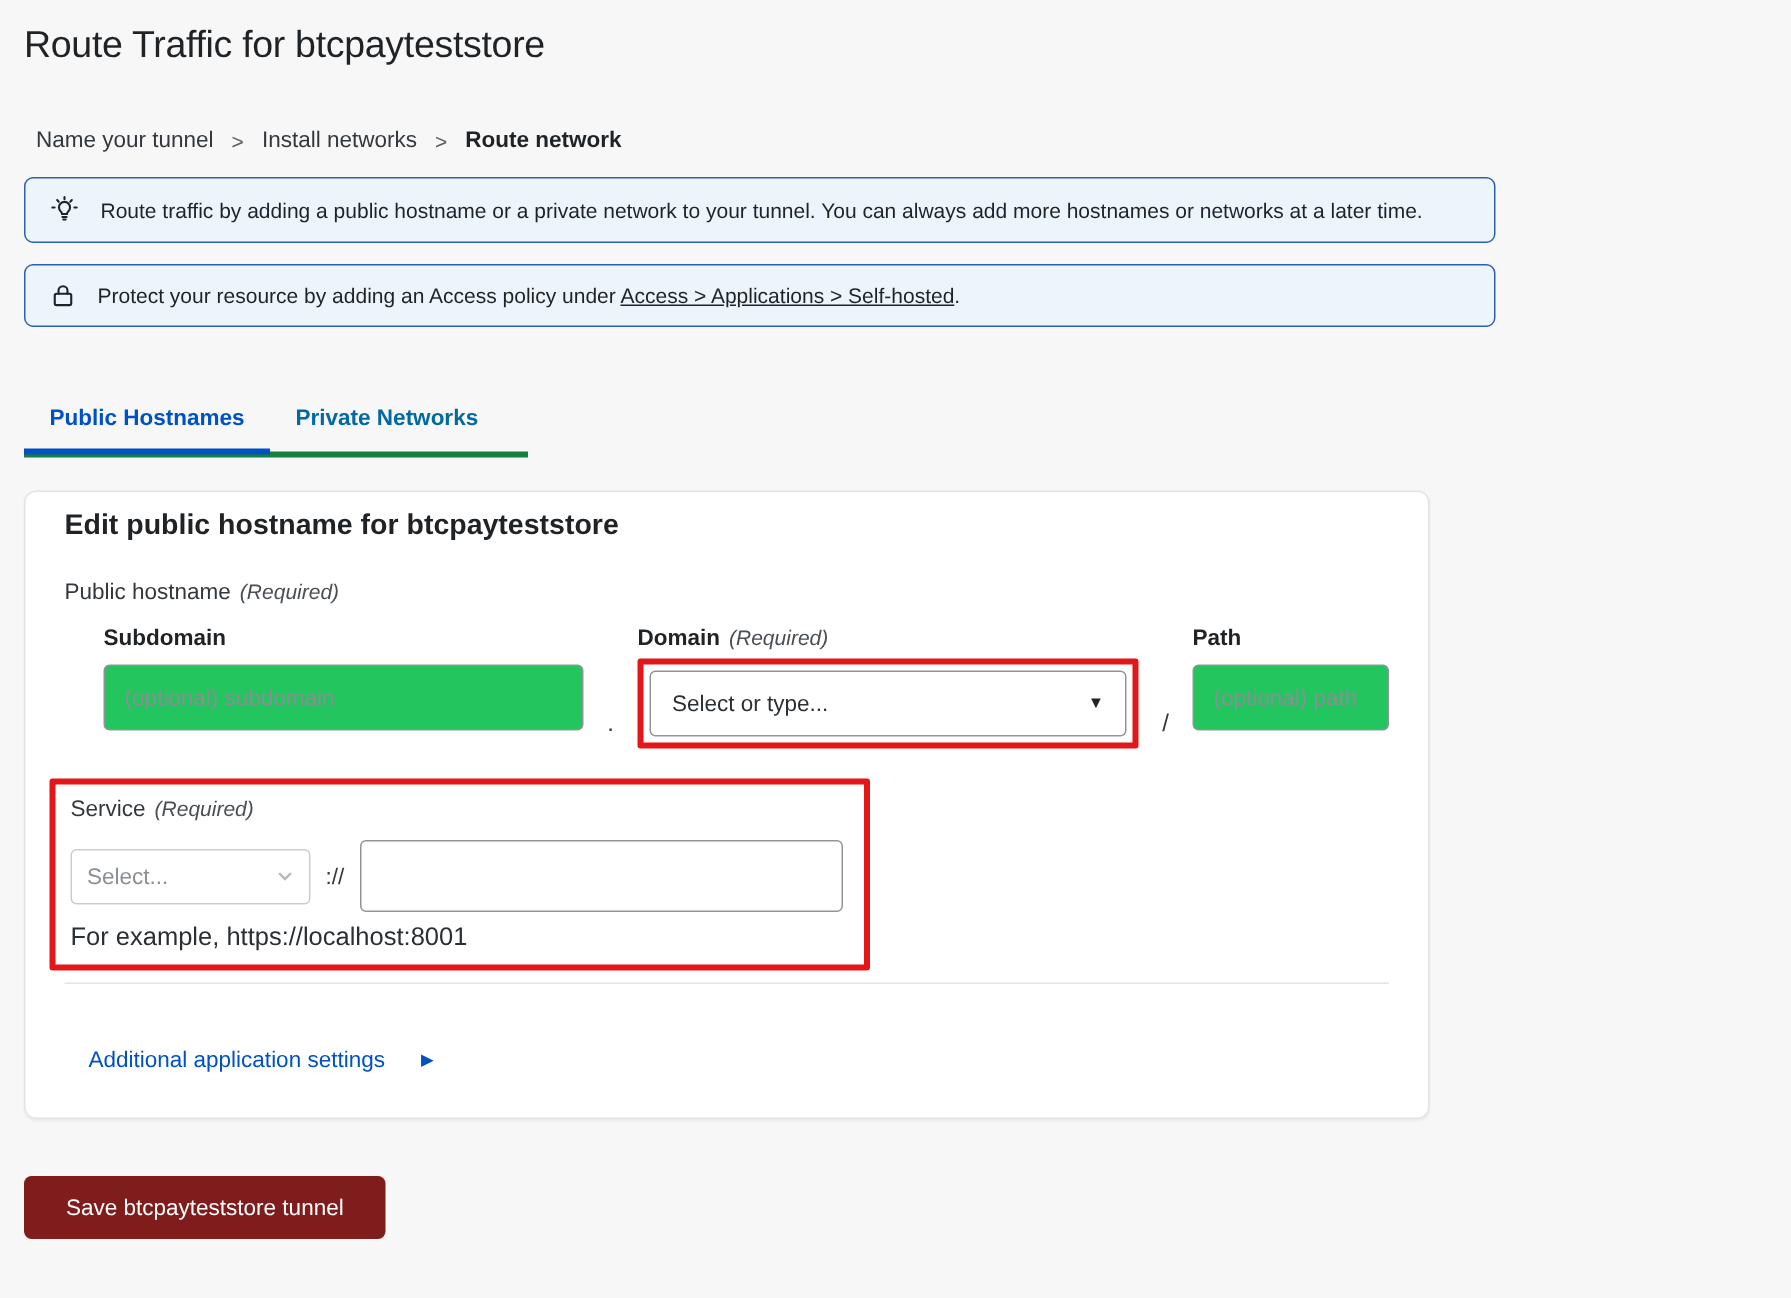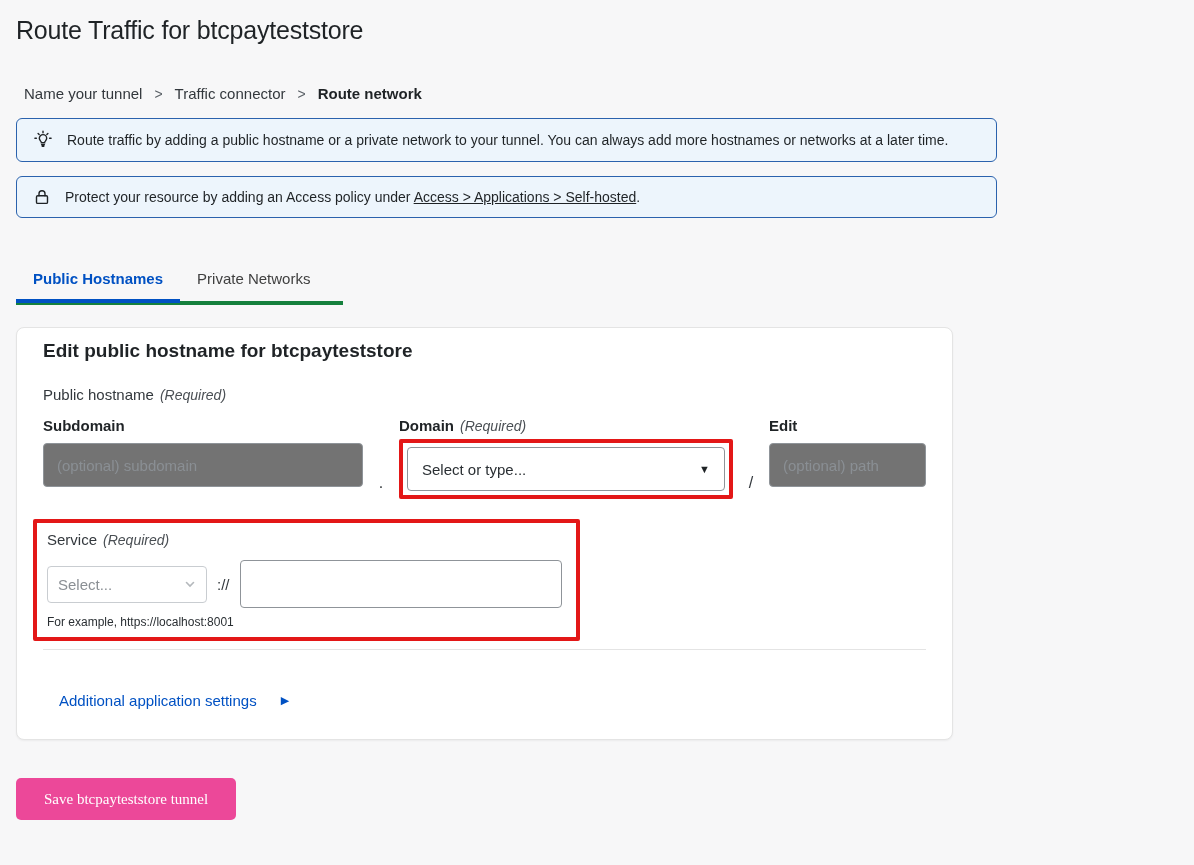--- a/index.html
+++ b/index.html
@@ -60,25 +60,26 @@
   
   .tabs {
     margin-top: 42px;
     display: flex;
     width: fit-content;
     border-bottom: 4px solid #15803d;
     padding-right: 16px;
   }
   .tab {
     font-size: 15px;
-    color: #404040;
+    color: #0369a1;
     padding: 10px 17px 12px 17px;
     margin-bottom: -2px;
     border-bottom: 4px solid transparent;
     cursor: pointer;
+    font-weight: bold;
   }
   .tab.active {
     color: #0051c3;
     font-weight: 700;
     border-bottom-color: #0051c3;
   }
 
   
   .card {
     margin-top: 22px;
@@ -104,27 +105,27 @@
   .field-label .required { font-weight: 400; }
 
   .text-input {
     height: 44px;
     border: 1px solid #8f9499;
     border-radius: 4px;
     padding: 0 13px;
     font-size: 15px;
     font-family: "Liberation Sans", sans-serif;
     color: #1f2326;
-    background: #737373;
+    background: #22c55e;
     outline: none;
     width: 100%;
   }
   .text-input::placeholder { color: #8a8f94; }
 
-  .subdomain-col { width: 320px; }
+  .subdomain-col { width: 320px; margin-left: 26px; }
   .dot-sep, .slash-sep {
     width: 36px;
     text-align: center;
     font-size: 16px;
     color: #33383d;
     align-self: flex-start;
     margin-top: 44px;
     line-height: 44px;
   }
   .domain-col { width: 334px; }
@@ -188,62 +189,62 @@
   .service-url-input {
     width: 322px;
     height: 48px;
     border: 1px solid #8f9499;
     border-radius: 4px;
     padding: 0 12px;
     font-size: 15px;
     font-family: "Liberation Sans", sans-serif;
     outline: none;
   }
-  .service-helper { margin-top: 7px; font-size: 12px; color: #2a2f33; }
+  .service-helper { margin-top: 7px; font-size: 17px; color: #2a2f33; }
 
   .divider { margin-top: 8px; border-top: 1px solid #e4e4e4; width: 100%; }
 
   .additional-settings {
     margin-top: 42px;
     margin-left: 16px;
     font-size: 15px;
     color: #0051c3;
     display: flex;
     align-items: center;
     gap: 24px;
     cursor: pointer;
     width: fit-content;
   }
   .additional-settings .expand-caret { font-size: 11px; color: #0051c3; }
 
   
   .save-button {
     margin-top: 38px;
-    background: #ec4899;
+    background: #7f1d1d;
     color: #ffffff;
     border: none;
     border-radius: 5px;
     font-size: 15px;
-    font-family: Liberation Serif, serif;
+    font-family: Liberation Sans, sans-serif;
     padding: 0 28px;
     height: 42px;
     cursor: pointer;
   }
 </style>
 </head>
 <body>
 
 <div class="container">
 
   <h1 class="page-title">Route Traffic for btcpayteststore</h1>
 
   <nav class="breadcrumb">
     <span class="crumb">Name your tunnel</span>
     <span class="sep">&gt;</span>
-    <span class="crumb">Traffic connector</span>
+    <span class="crumb">Install networks</span>
     <span class="sep">&gt;</span>
     <span class="crumb active">Route network</span>
   </nav>
 
   <div class="banner">
     <span class="icon">
       <svg width="20" height="20" viewBox="0 0 20 20" fill="none" stroke="#1f2326" stroke-width="1.4" stroke-linecap="round">
         <path d="M10 4.6a3.7 3.7 0 0 1 3.7 3.7c0 1.3-.7 2.1-1.3 2.8-.5.55-.8 1-.8 1.6H8.4c0-.6-.3-1.05-.8-1.6-.6-.7-1.3-1.5-1.3-2.8A3.7 3.7 0 0 1 10 4.6z"></path>
         <path d="M8.6 14.7h2.8M9.2 16.3h1.6"></path>
         <path d="M10 1.3v1.5M3.4 8.3H1.9M18.1 8.3h-1.5M5.1 3.4l1.05 1.05M14.9 3.4l-1.05 1.05"></path>
@@ -293,21 +294,21 @@
           <div class="select-box">
             <span>Select or type...</span>
             <span class="caret">▼</span>
           </div>
         </div>
       </div>
 
       <div class="slash-sep">/</div>
 
       <div class="field-col path-col">
-        <div class="field-label">Edit</div>
+        <div class="field-label">Path</div>
         <input class="text-input" type="text" placeholder="(optional) path" style="">
       </div>
 
     </div>
 
     <div class="annotation service-annotation">
       <div class="service-label">
         <span>Service</span><span class="required">(Required)</span>
       </div>
       <div class="service-controls">

